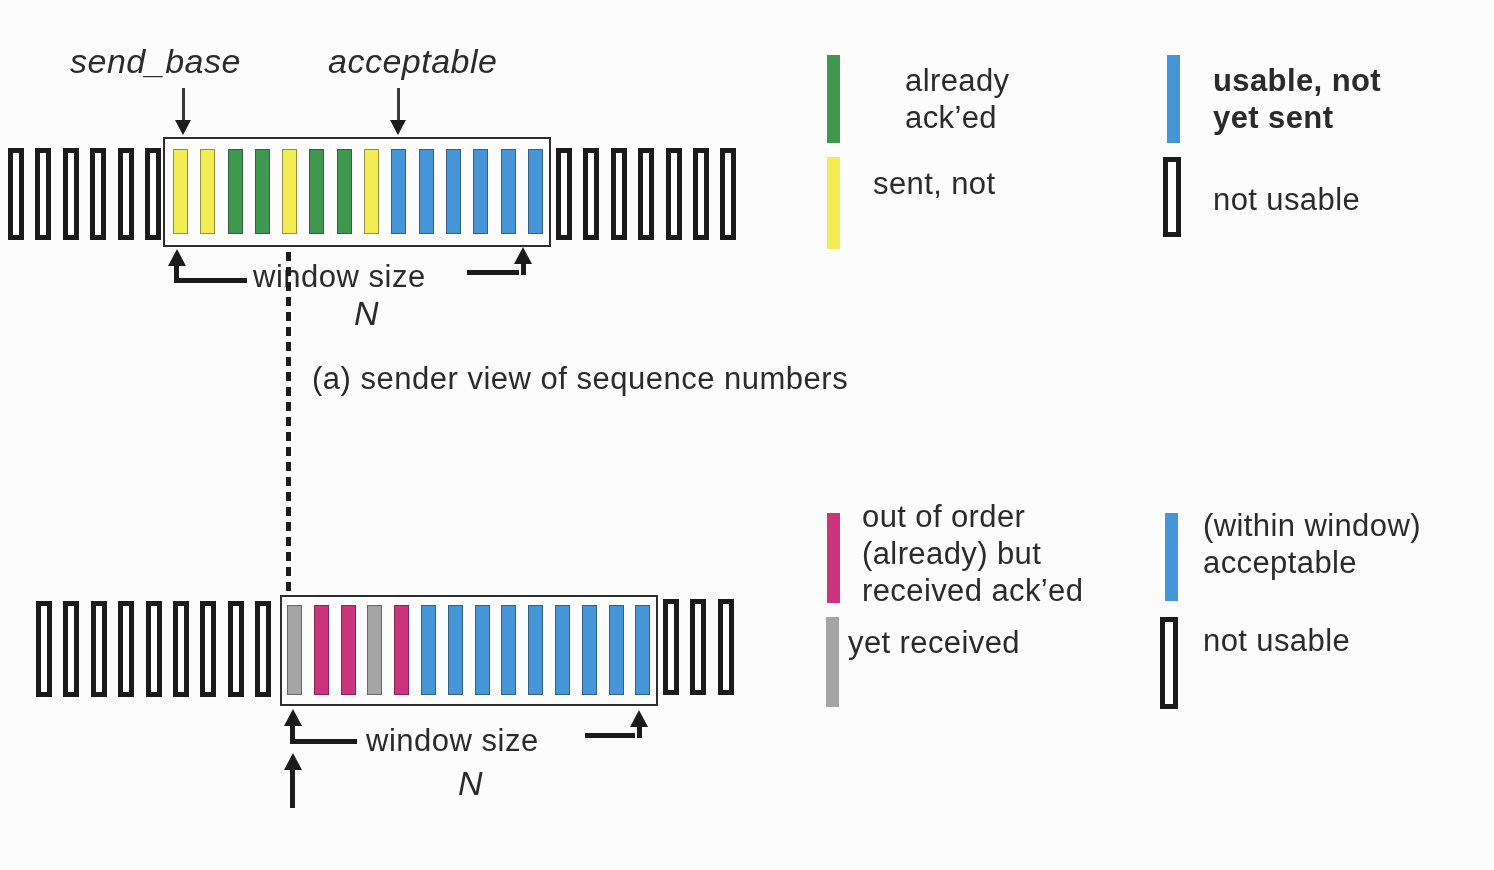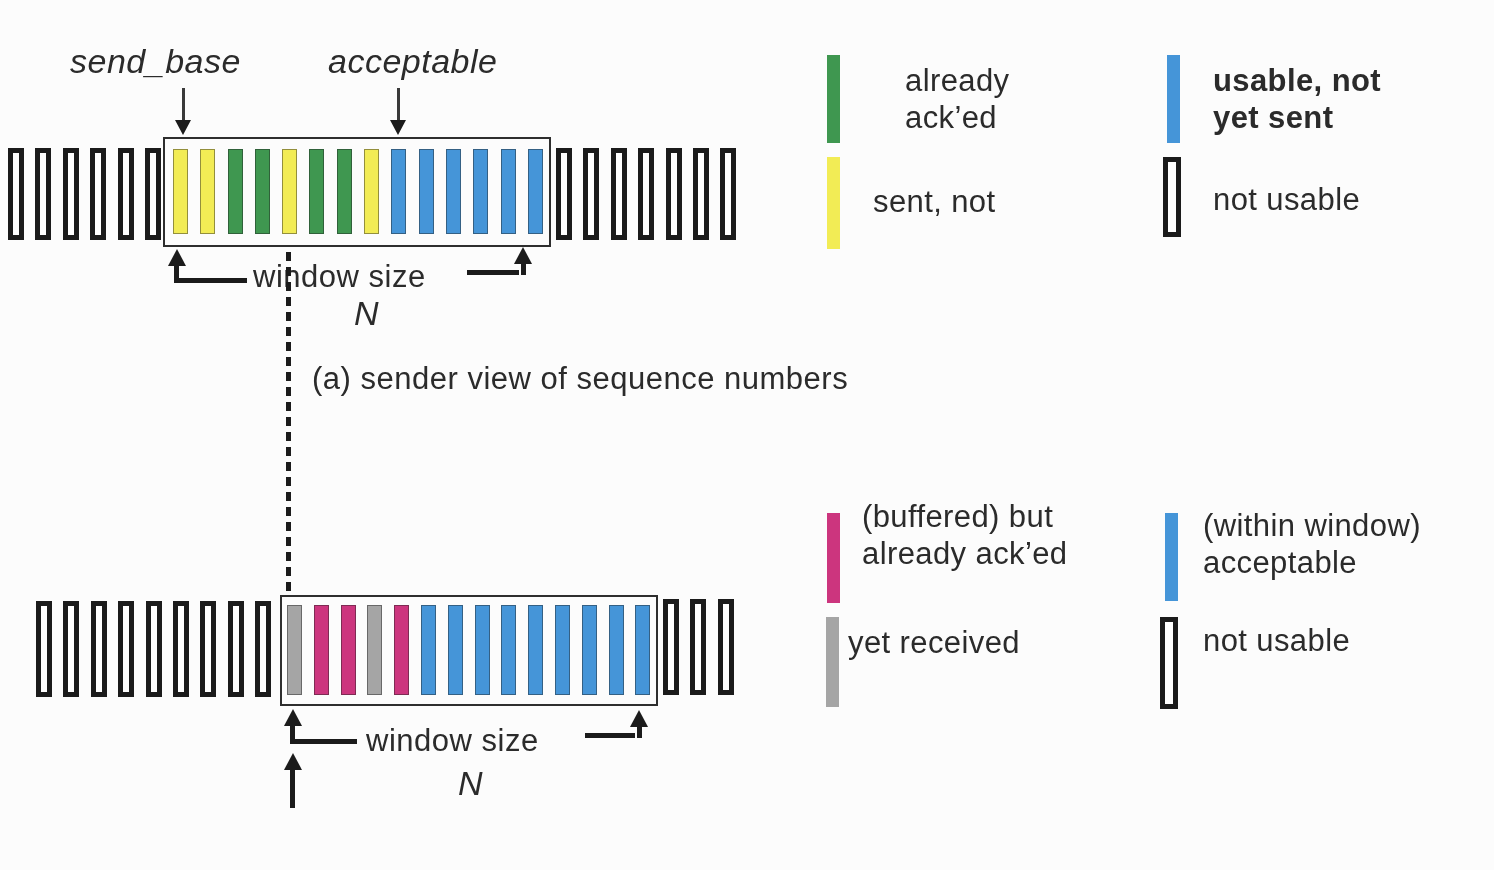--- a/index.html
+++ b/index.html
@@ -104,21 +104,21 @@
 
   <div class="lbl caption" style="left:312px; top:360px;">(a) sender view of sequence numbers</div>
 
   <div class="swatch" style="left: 827px; top: 55px; height: 88px; background: rgb(63, 151, 80);"></div>
   <div class="legend-text" style="left:873px; top:62px;margin-left:32px;">
     <div>already</div>
     <div>ack’ed</div>
   </div>
 
   <div class="swatch" style="left: 827px; top: 157px; height: 92px; background: rgb(242, 236, 85);"></div>
-  <div class="legend-text" style="left:873px; top:165px;margin-top:18px;">
+  <div class="legend-text" style="left:873px; top:165px;">
     <div>sent, not</div>
   </div>
 
   <div class="swatch" style="left: 1167px; top: 55px; height: 88px; background: rgb(69, 149, 216);"></div>
   <div class="legend-text" style="left:1213px; top:62px;font-weight:bold;">
     <div>usable, not</div>
     <div>yet sent</div>
   </div>
 
   <div class="swatch swatch-outline" style="left:1163px; top:157px; height:80px;"></div>
@@ -170,22 +170,23 @@
   <div class="hline" style="left:585px; top:733px; width:50px; height:5px;"></div>
   <div class="vline" style="left:637px; top:724px; width:5px; height:14px;"></div>
   <div class="tri-up" style="left:630px; top:710px;"></div>
   <div class="lbl italic" style="left:458px; top:764px;">N</div>
 
   <div class="tri-up" style="left:284px; top:753px;"></div>
   <div class="vline" style="left:290px; top:768px; width:5px; height:40px;"></div>
 
   <div class="swatch" style="left: 827px; top: 513px; height: 90px; background: rgb(204, 53, 126);"></div>
   <div class="legend-text" style="left:862px; top:498px;">
-    <div>(buffered) but</div>
-    <div>already ack’ed</div>
+    <div>out of order</div>
+    <div>(already) but</div>
+    <div>received ack’ed</div>
   </div>
 
   <div class="swatch" style="left: 826px; top: 617px; height: 90px; background: rgb(165, 165, 165);"></div>
   <div class="legend-text" style="left:848px; top:624px;">
     <div>yet received</div>
   </div>
 
   <div class="swatch" style="left: 1165px; top: 513px; height: 88px; background: rgb(69, 149, 216);"></div>
   <div class="legend-text" style="left:1203px; top:507px;">
     <div>(within window)</div>

